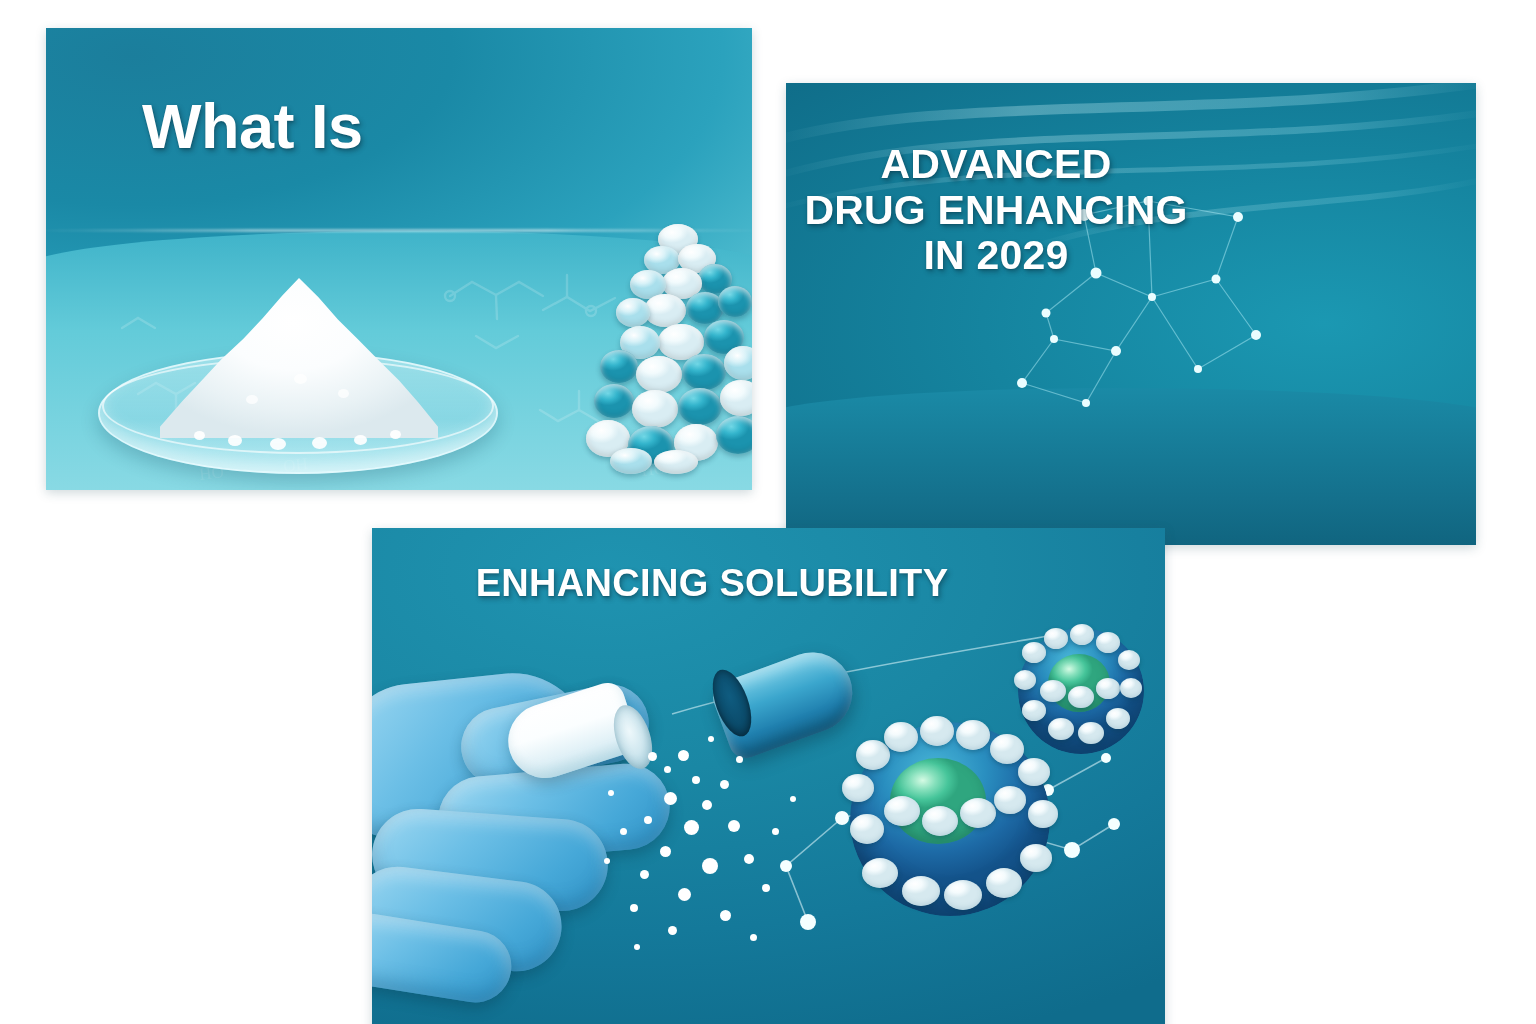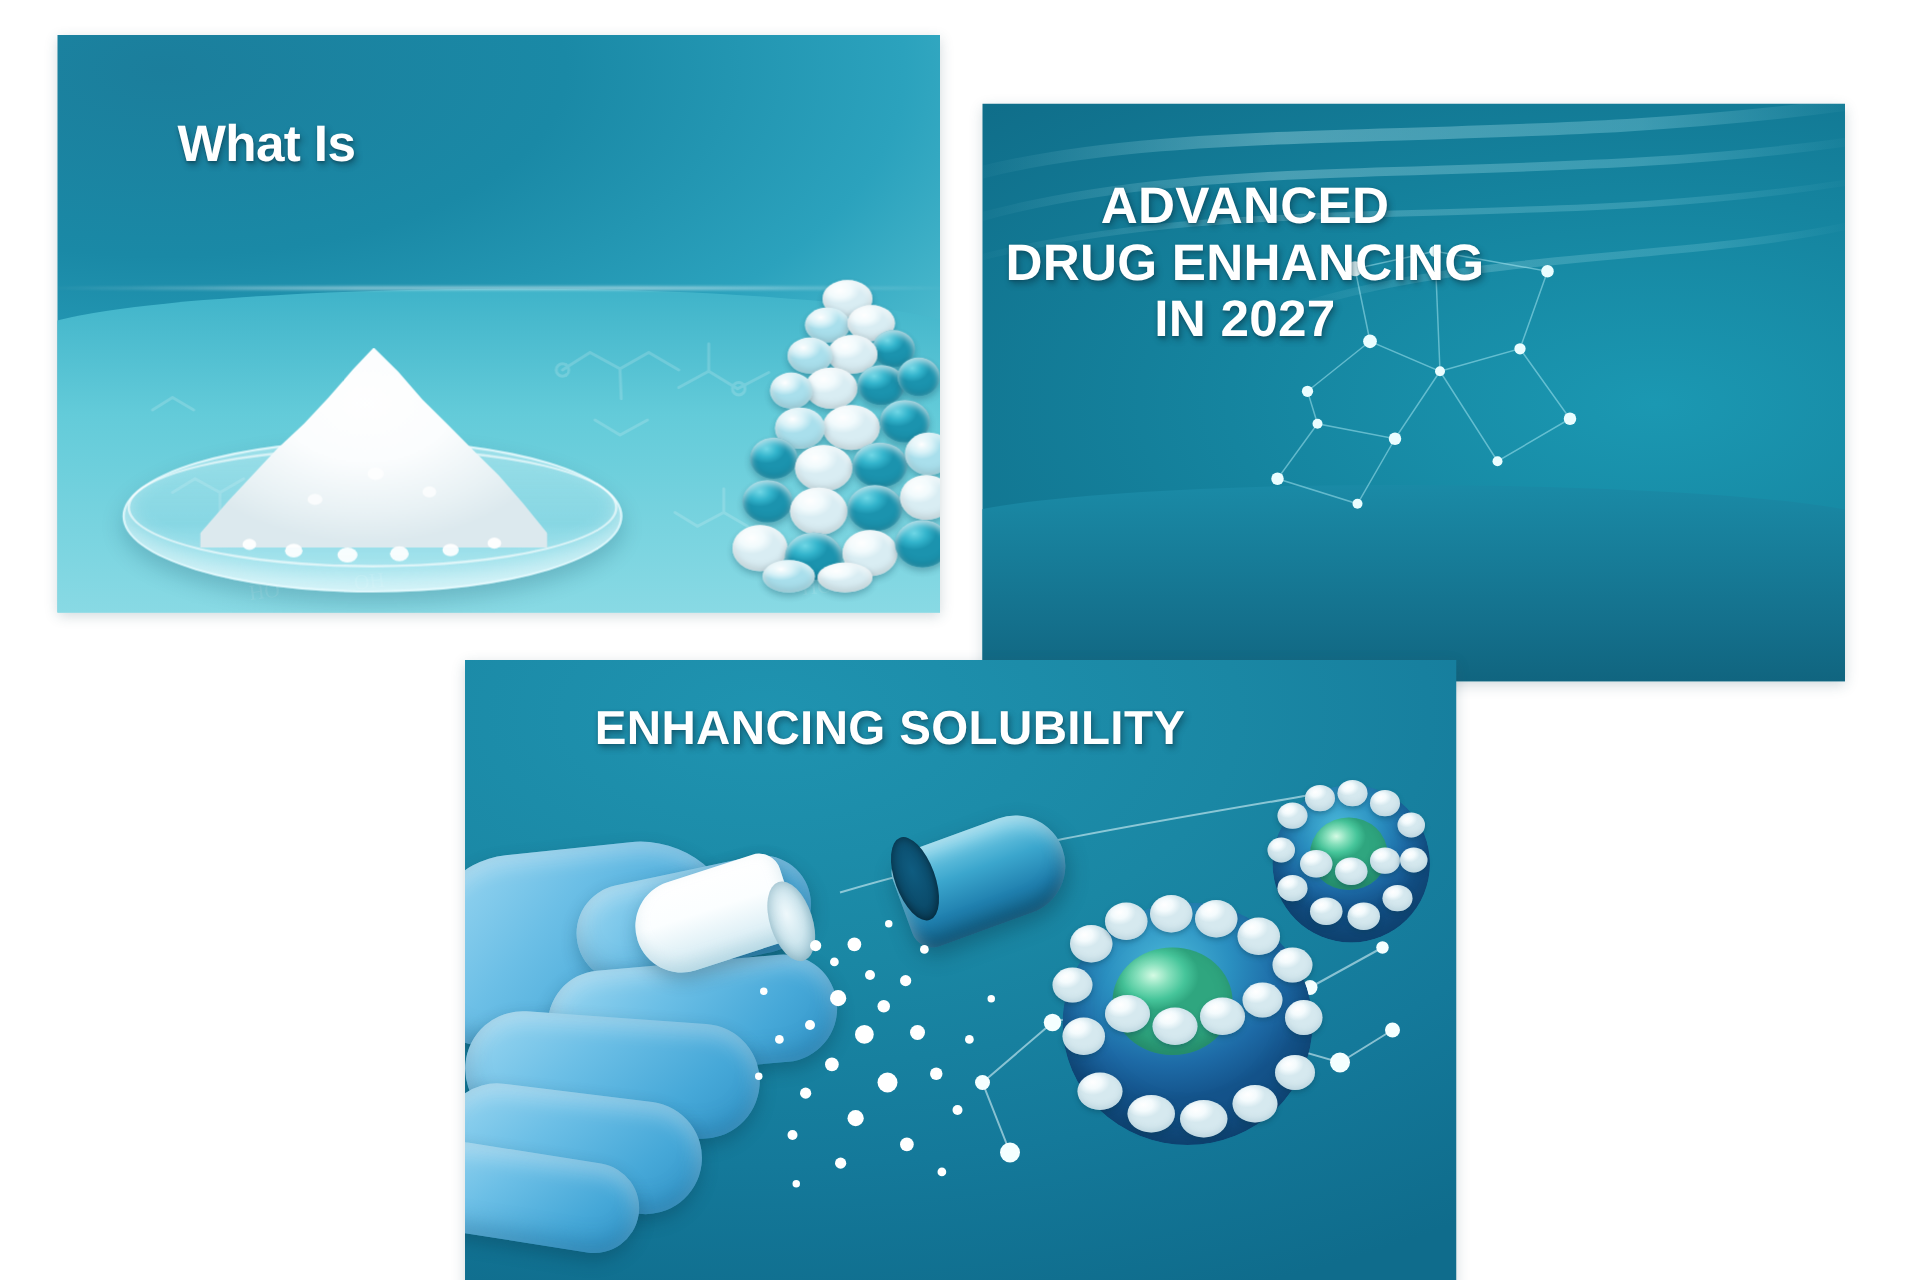--- a/index.html
+++ b/index.html
@@ -119,21 +119,21 @@
     background: radial-gradient(60% 55% at 42% 26%, #4ab7d8 0%, #2a8fc0 42%, #1d6aa6 75%, #14548c 100%);
     box-shadow: inset 0 -12px 26px rgba(5,35,65,.45);
   }
   .cage-s-guest { position: absolute; border-radius: 50%;
     background: radial-gradient(38% 32% at 34% 26%, #d5fbe4 0%, #86e0bc 35%, #46c59a 70%, #2fa67f 100%);
     box-shadow: inset 0 -6px 12px rgba(15,80,60,.35); }
 
   
   .title { position: absolute; color: #ffffff; font-weight: 700; line-height: 1.04;
     text-shadow: 2px 3px 5px rgba(8,48,64,.45), 0 1px 2px rgba(8,48,64,.35); }
-  #title-1 { left: 96px; top: 66px; font-size: 41px; letter-spacing: -.5px; }
+  #title-1 { left: 96px; top: 66px; font-size: 63px; letter-spacing: -.5px; }
   #title-1 .tl { display: block; }
   #title-2 { left: 0; top: 60px; width: 420px; text-align: center; font-size: 41px; letter-spacing: .2px; }
   #title-2 .tl { display: block; margin-bottom: 3px; }
   #title-3 { left: 0; top: 36px; width: 680px; text-align: center; font-size: 38px; letter-spacing: .3px; }
   #title-3 .tl { display: block; margin-bottom: 5px; }
 </style>
 </head>
 <body>
 
 <div class="stage">
@@ -255,21 +255,21 @@
           <circle cx="236" cy="300" r="5"></circle>
         <circle cx="300" cy="320" r="4"></circle>
           <circle cx="470" cy="252" r="5"></circle>
         <circle cx="412" cy="286" r="4"></circle>
       </g>
     </svg>
 
     <div class="title" id="title-2">
       <span class="tl">ADVANCED</span>
       <span class="tl">DRUG ENHANCING</span>
-      <span class="tl">IN 2027</span>
+      <span class="tl">IN 2029</span>
     </div>
   </div>
 
   <div class="panel" id="panel-3">
 
     <svg style="position:absolute;inset:0" viewBox="0 0 793 452">
       <g stroke="#e8fbff" stroke-opacity=".55" stroke-width="1.6" fill="none">
         <path d="M300 186 C 420 150, 560 128, 700 104"></path>
         <path d="M470 290 L556 268 L624 300 L676 262"></path>
         <path d="M556 268 L540 336 L598 372"></path>

